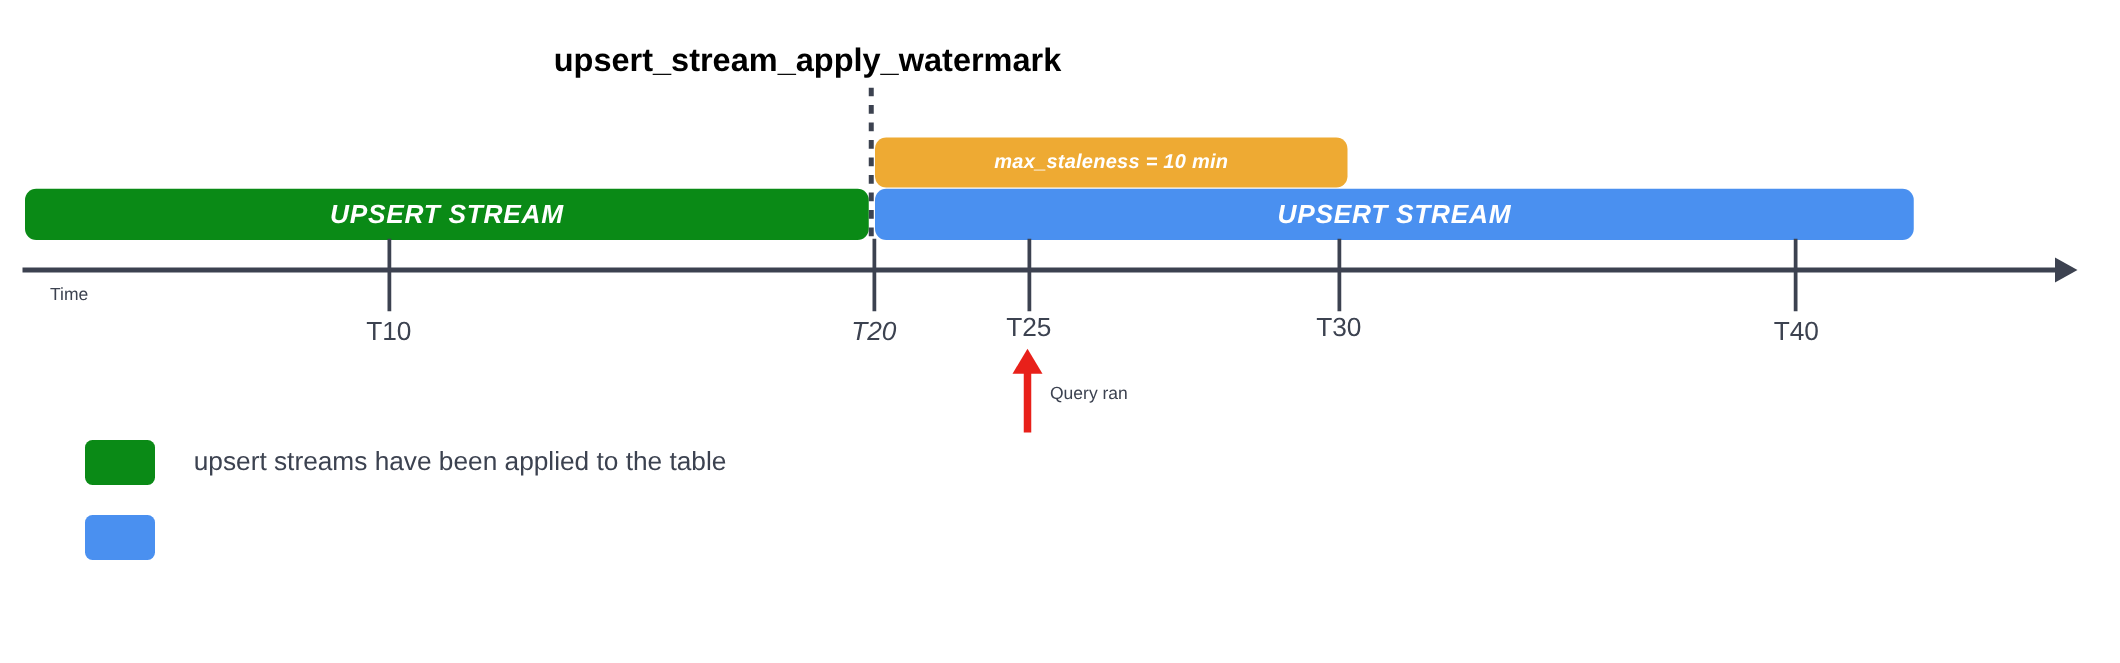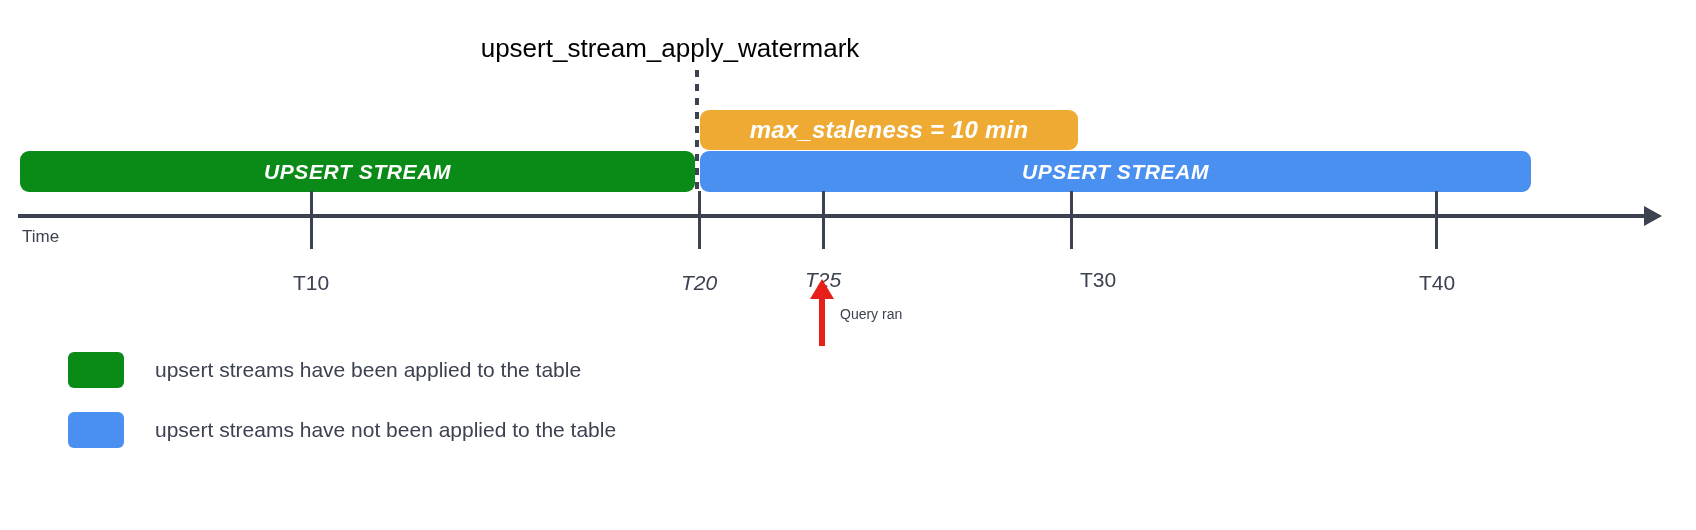--- a/index.html
+++ b/index.html
@@ -19,25 +19,24 @@
   }
 
   
   .title {
     position: absolute;
     left: 0;
     top: 33px;
     width: 1292px;
     text-align: center;
     font-size: 26px;
-    font-weight: normal;
+    font-weight: bold;
     color: #000000;
     letter-spacing: 0px;
     white-space: nowrap;
-    padding-left: 24px;
   }
 
   
   .watermark-line {
     position: absolute;
     left: 695px;
     top: 70px;
     width: 4px;
     height: 120px;
     background-image: linear-gradient(to bottom, #3c4250 0px, #3c4250 7px, rgba(0,0,0,0) 7px, rgba(0,0,0,0) 14px);
@@ -56,21 +55,21 @@
     font-style: italic;
     white-space: nowrap;
     box-sizing: border-box;
   }
   .bar-staleness {
     left: 700px;
     top: 110px;
     width: 378px;
     height: 40px;
     border-radius: 9px;
-    font-size: 24px;
+    font-size: 16px;
     letter-spacing: 0.2px;
   }
   .bar-applied {
     left: 20px;
     top: 151px;
     width: 675px;
     height: 41px;
     border-radius: 9px;
     font-size: 21px;
     letter-spacing: 0.6px;
@@ -99,41 +98,40 @@
     left: 1644px;
     top: 206px;
     width: 0;
     height: 0;
     border-top: 10px solid transparent;
     border-bottom: 10px solid transparent;
     border-left: 18px solid #3c4250;
   }
   .axis-label-time {
     position: absolute;
-    left: 22px;
+    left: 40px;
     top: 227px;
-    font-size: 17px;
+    font-size: 14px;
     color: #3c4250;
   }
 
   .tick {
     position: absolute;
     top: 191px;
     width: 3px;
     height: 58px;
     background: #4a505c;
   }
   .tick-label {
     position: absolute;
     top: 254px;
     font-size: 21px;
     color: #3c4250;
     transform: translateX(-50%);
     white-space: nowrap;
-    margin-top: 17px;
   }
 
   
   .query-arrow-shaft {
     position: absolute;
     left: 819px;
     top: 296px;
     width: 6px;
     height: 50px;
     background: #e8201a;
@@ -208,32 +206,31 @@
   <div class="axis-label-time">Time</div>
 
   <div class="tick" style="left: 310px; background: rgb(60, 66, 80);"></div>
   <div class="tick" style="left: 698px; background: rgb(60, 66, 80);"></div>
   <div class="tick" style="left: 822px; background: rgb(60, 66, 80);"></div>
   <div class="tick" style="left: 1070px; background: rgb(60, 66, 80);"></div>
   <div class="tick" style="left: 1435px; background: rgb(60, 66, 80);"></div>
 
   <div class="tick-label" style="left:311px;">T10</div>
   <div class="tick-label" style="left:699px;font-style:italic;">T20</div>
-  <div class="tick-label" style="left:823px;top:251px;font-style:italic;">T25</div>
-  <div class="tick-label" style="left:1098px;top:251px;">T30</div>
+  <div class="tick-label" style="left:823px;top:251px;">T25</div>
+  <div class="tick-label" style="left:1071px;top:251px;">T30</div>
   <div class="tick-label" style="left:1437px;">T40</div>
 
   <div class="query-arrow-shaft" style="background: rgb(232, 32, 26);"></div>
   <div class="query-arrow-head" style="border-bottom-color: rgb(232, 32, 26);"></div>
   <div class="query-label">Query ran</div>
 
   <div class="legend">
     <div class="legend-row">
       <div class="legend-swatch" style="background:#0a8a16;"></div>
       <div class="legend-text">upsert streams have been applied to the table</div>
     </div>
     <div class="legend-row">
       <div class="legend-swatch" style="background:#4a90f0;"></div>
-      <div class="legend-text">upsert streams have not been applied to the table</div>
     </div>
   </div>
 
 </div>
 
 </body></html>

